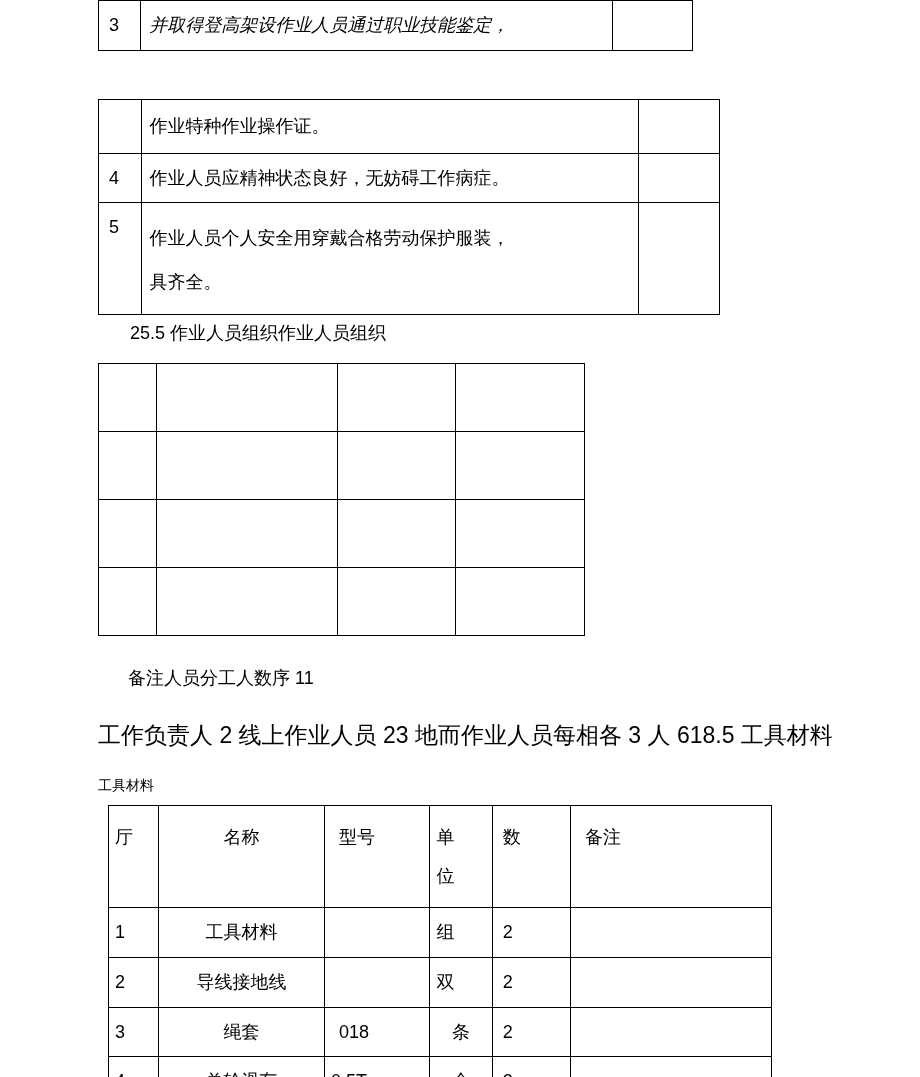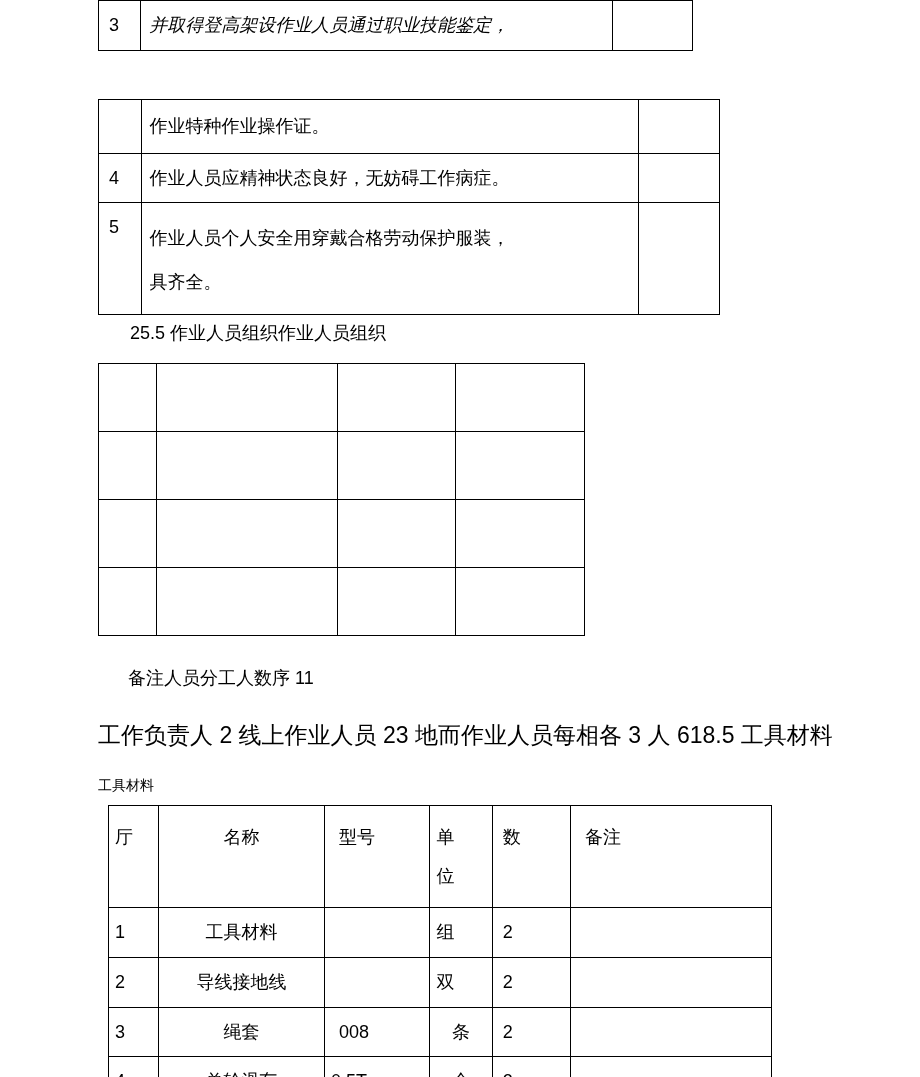--- a/index.html
+++ b/index.html
@@ -187,21 +187,21 @@
       <td class="c1 num" style="vertical-align:bottom;">2</td>
       <td class="c2" style="vertical-align:top;">导线接地线</td>
       <td class="c3"></td>
       <td class="c4" style="vertical-align:top;">双</td>
       <td class="c5 num" style="vertical-align:bottom;">2</td>
       <td class="c6"></td>
     </tr>
     <tr class="drow">
       <td class="c1 num">3</td>
       <td class="c2">绳套</td>
-      <td class="c3 num">008</td>
+      <td class="c3 num">018</td>
       <td class="c4" style="text-align:center;">条</td>
       <td class="c5 num">2</td>
       <td class="c6"></td>
     </tr>
     <tr class="drow">
       <td class="c1 num">4</td>
       <td class="c2">单轮滑车</td>
       <td class="c3 num" style="padding-left:6px;">0.5T</td>
       <td class="c4" style="text-align:center;">个</td>
       <td class="c5 num">2</td>

